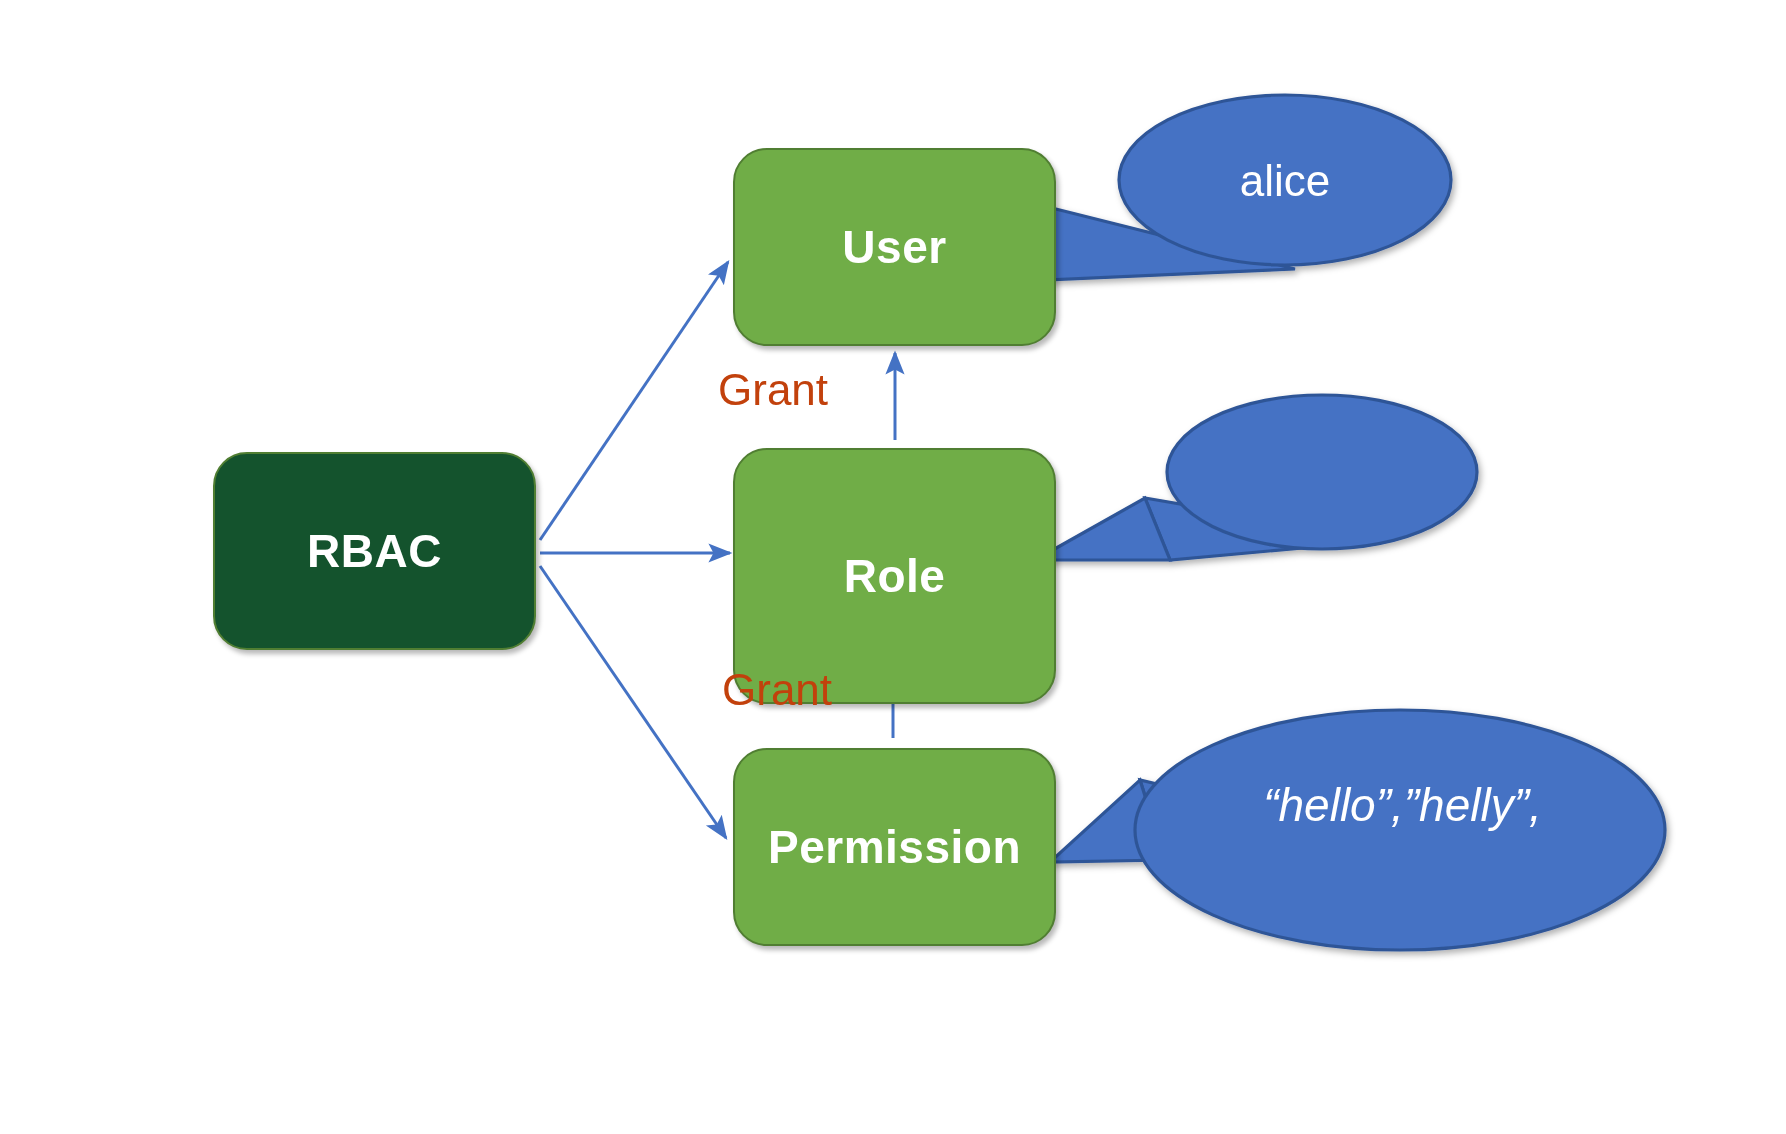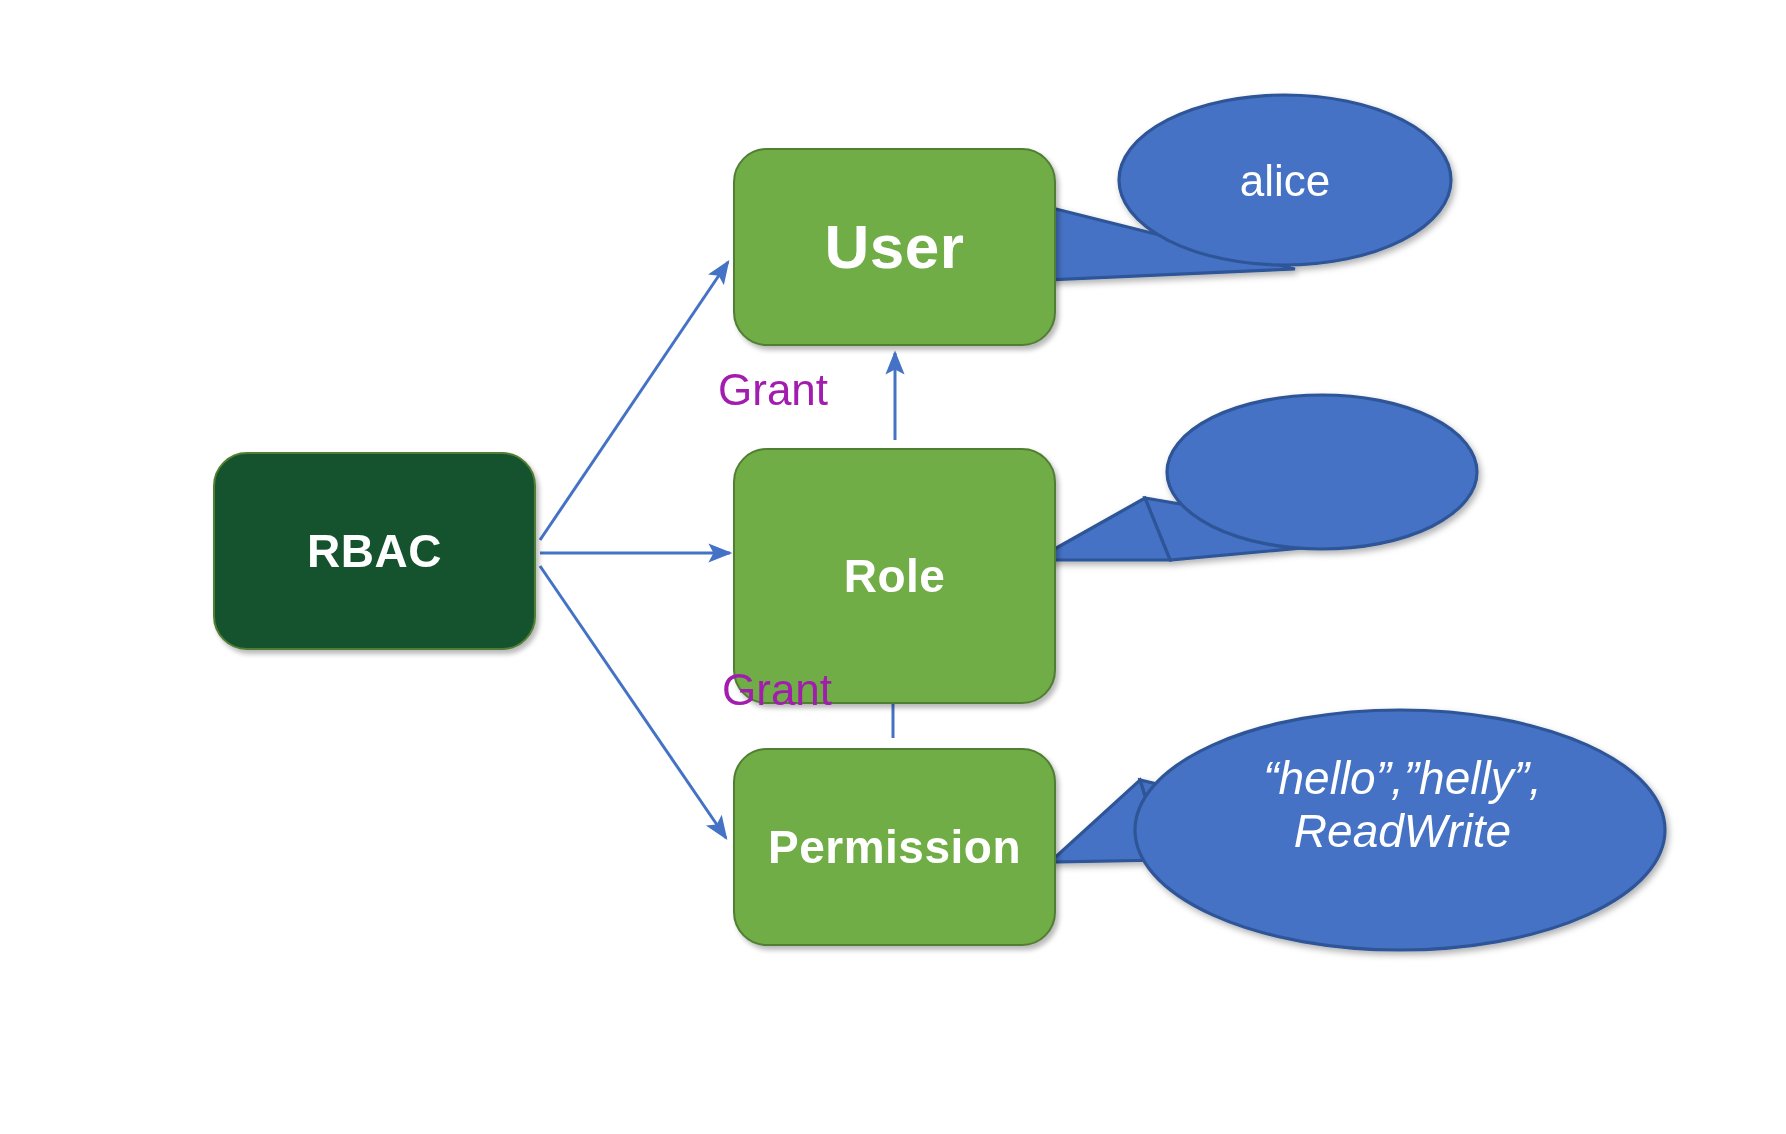--- a/index.html
+++ b/index.html
@@ -47,21 +47,21 @@
     text-align: right;
     line-height: 1.15;
     user-select: none;
     display: flex;
     flex-direction: column;
     align-items: center;
     justify-content: center;
   }
   .edge-label {
     position: absolute;
-    color: #a21caf;
+    color: #c2410c;
     user-select: none;
     white-space: nowrap;
   }
 </style>
 </head>
 <body>
 
 <div id="canvas">
 
   <svg id="svg-layer" viewBox="0 0 1786 1134" xmlns="http://www.w3.org/2000/svg">
@@ -100,39 +100,38 @@
 
     <line x1="895" y1="440" x2="895" y2="353" stroke="#4472C4" stroke-width="3" marker-end="url(#arrowhead)"></line>
 
     <line x1="893" y1="738" x2="893" y2="650" stroke="#4472C4" stroke-width="3" marker-end="url(#arrowhead)"></line>
   </svg>
 
   <div class="node-box" style="left:213px; top:452px; width:323px; height:198px; background:#14532d; border:2.5px solid #507E32; font-size:46px; box-shadow:3px 4px 5px rgba(0,0,0,0.28);">
     <span class="node-label">RBAC</span>
   </div>
 
-  <div class="node-box" style="left:733px; top:148px; width:323px; height:198px; background:#70AD47; border:2.5px solid #507E32; font-size:62px; box-shadow:3px 4px 5px rgba(0,0,0,0.28);">
+  <div class="node-box" style="left:733px; top:148px; width:323px; height:198px; background:#70AD47; border:2.5px solid #507E32; font-size:46px; box-shadow:3px 4px 5px rgba(0,0,0,0.28);">
     <span class="node-label">User</span>
   </div>
 
   <div class="node-box" style="left:733px; top:448px; width:323px; height:256px; background:#70AD47; border:2.5px solid #507E32; font-size:46px; box-shadow:3px 4px 5px rgba(0,0,0,0.28);">
     <span class="node-label">Role</span>
   </div>
 
   <div class="node-box" style="left:733px; top:748px; width:323px; height:198px; background:#70AD47; border:2.5px solid #507E32; font-size:46px; box-shadow:3px 4px 5px rgba(0,0,0,0.28);">
     <span class="node-label">Permission</span>
   </div>
 
   <div class="bubble-text" style="left:1120px; top:145px; width:330px; height:72px; font-size:44px;">
     <span>alice</span>
   </div>
 
 
   <div class="bubble-text" style="left:1180px; top:740px; width:445px; height:130px; font-size:46px;font-style:italic;">
     <span>“hello”,”helly”,</span>
-    <span>ReadWrite</span>
   </div>
 
   <div class="edge-label" style="left:718px; top:365px; font-size:44px;">Grant</div>
 
   <div class="edge-label" style="left:722px; top:665px; font-size:44px;">Grant</div>
 
 </div>
 
 </body></html>

